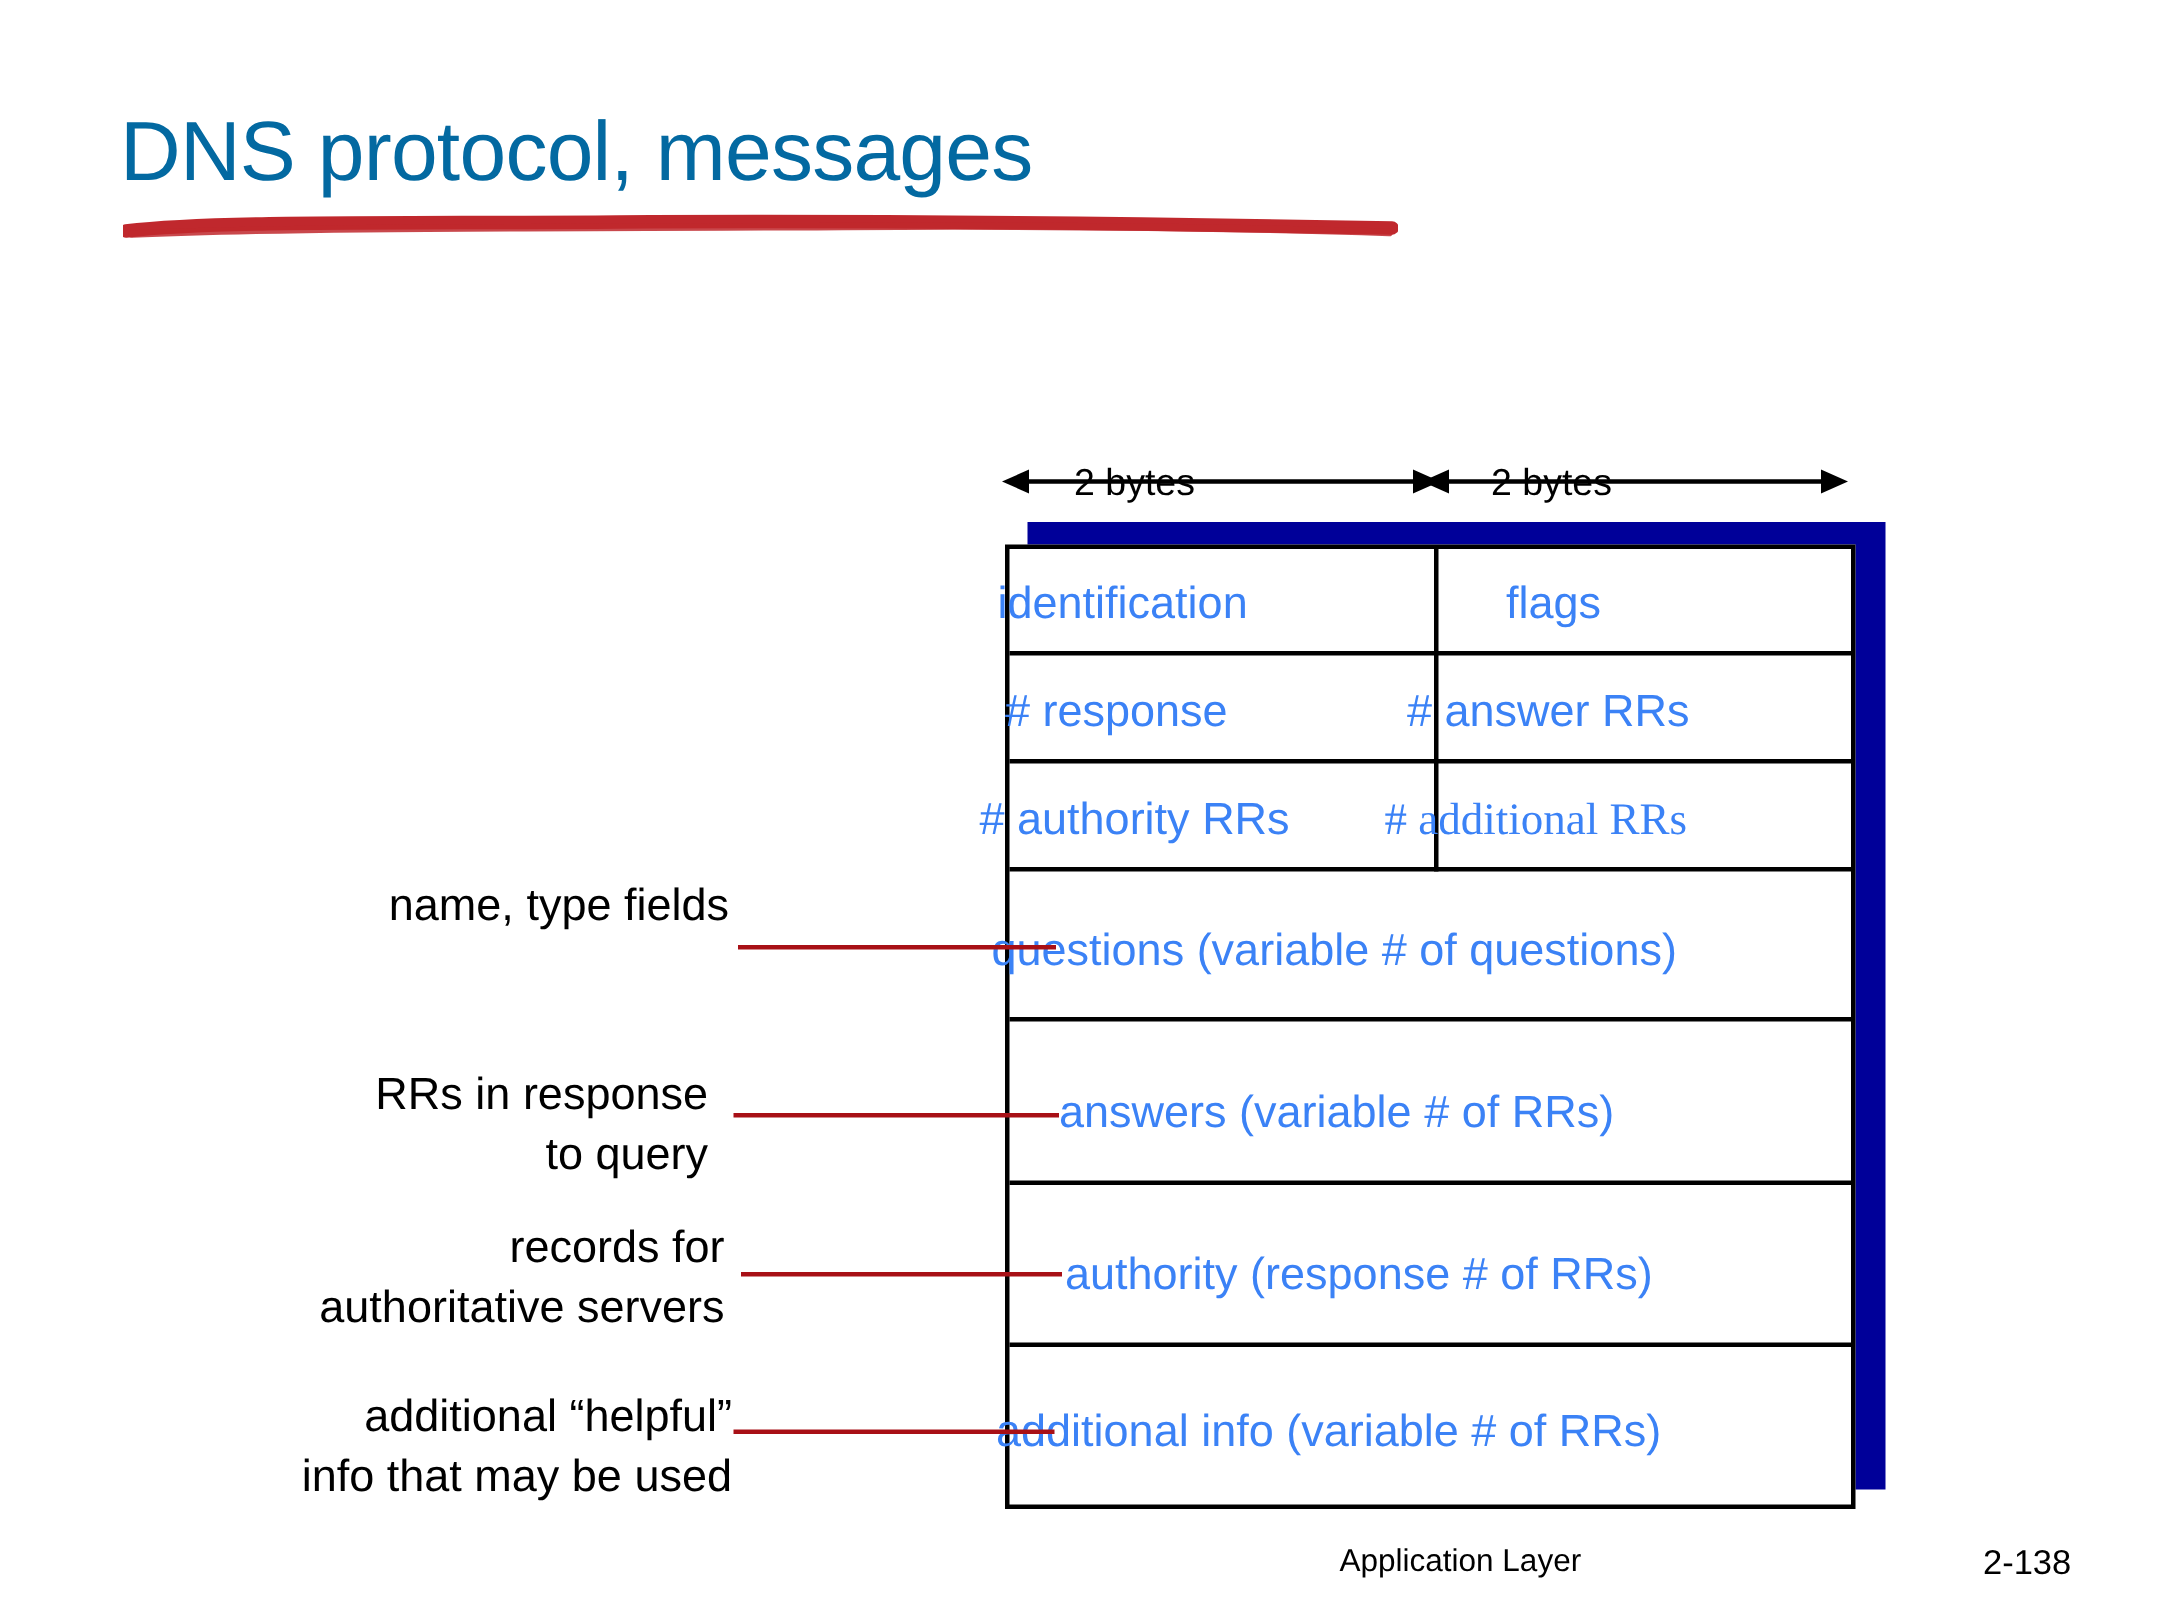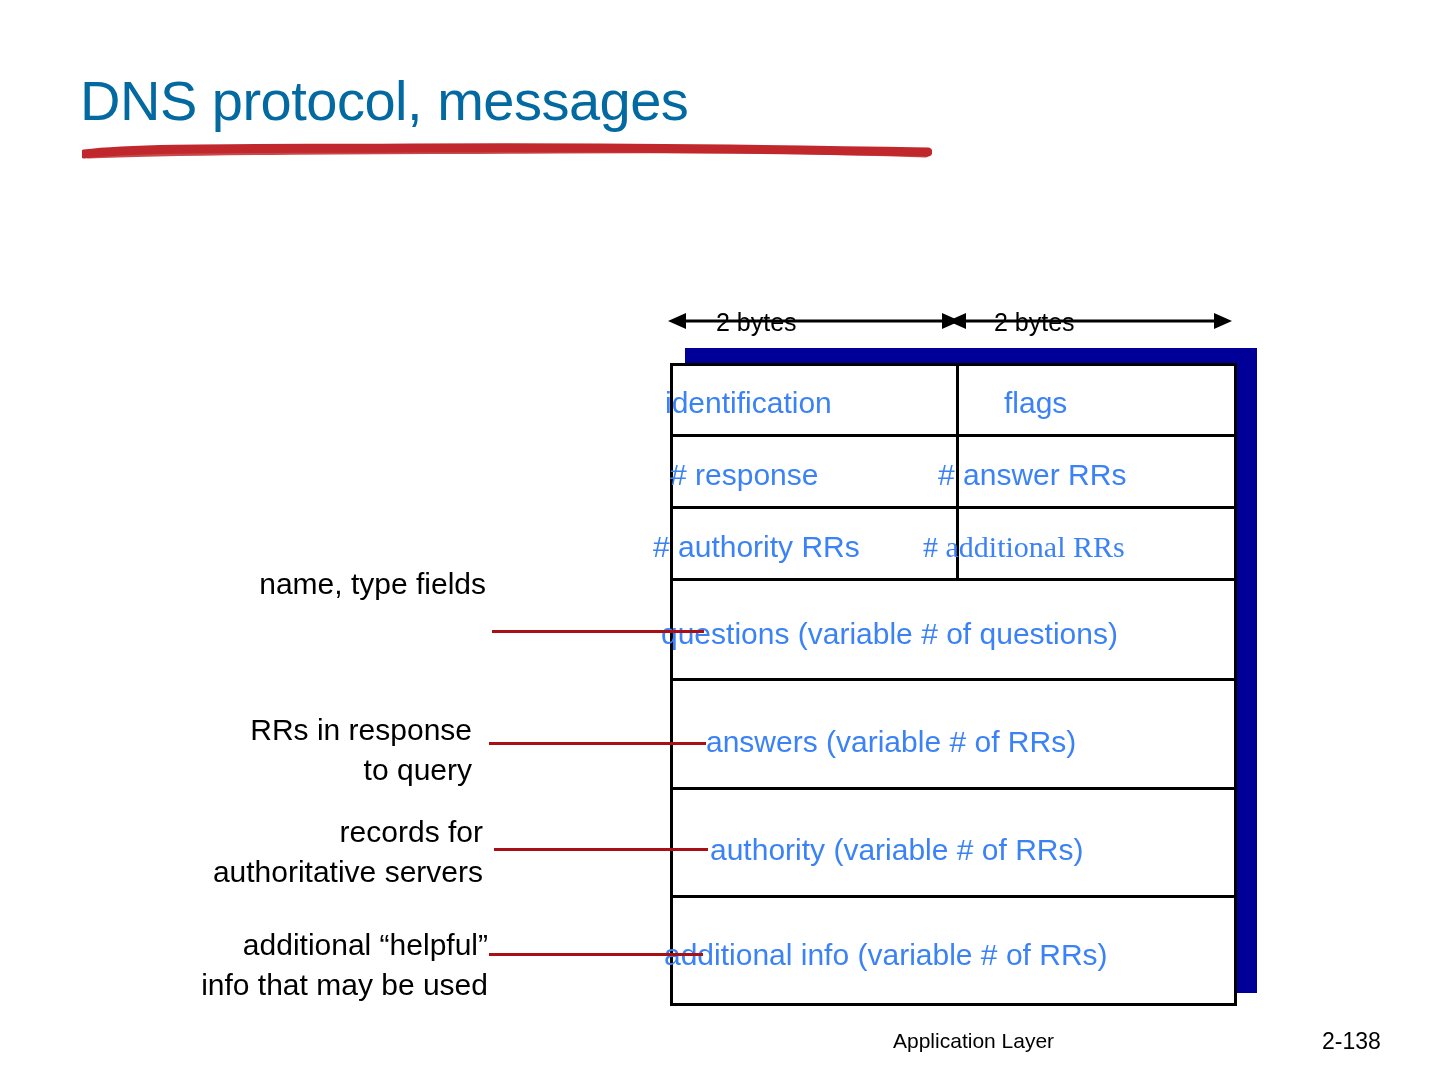--- a/index.html
+++ b/index.html
@@ -171,24 +171,24 @@
 <span class="celltext" style="left:1004px; top:386px;">flags</span>
 
 <span class="celltext" style="left:670px; top:458px;"># response</span>
 <span class="celltext" style="left:938px; top:458px;"># answer RRs</span>
 
 <span class="celltext" style="left:653px; top:530px;"># authority RRs</span>
 <span class="celltext" style="left:923px; top:530px;font-family:Liberation Serif, serif;"># additional RRs</span>
 
 <span class="celltext" style="left:661px; top:617px;">questions (variable # of questions)</span>
 <span class="celltext" style="left:706px; top:725px;">answers (variable # of RRs)</span>
-<span class="celltext" style="left:710px; top:833px;">authority (variable # of RRs)</span>
+<span class="celltext" style="left:710px; top:833px;">authority (response # of RRs)</span>
 <span class="celltext" style="left:664px; top:938px;">additional info (variable # of RRs)</span>
 
-<div class="anno" style="left:86px; top:564px; width:400px;">
+<div class="anno" style="left:86px; top:584px; width:400px;">
   <div>name, type fields</div>
 </div>
 <div class="leader" style="left:492px; top:630px; width:212px;"></div>
 
 <div class="anno" style="left:86px; top:710px; width:386px;">
   <div>RRs in response</div>
   <div>to query</div>
 </div>
 <div class="leader" style="left:489px; top:742px; width:217px;"></div>
 

